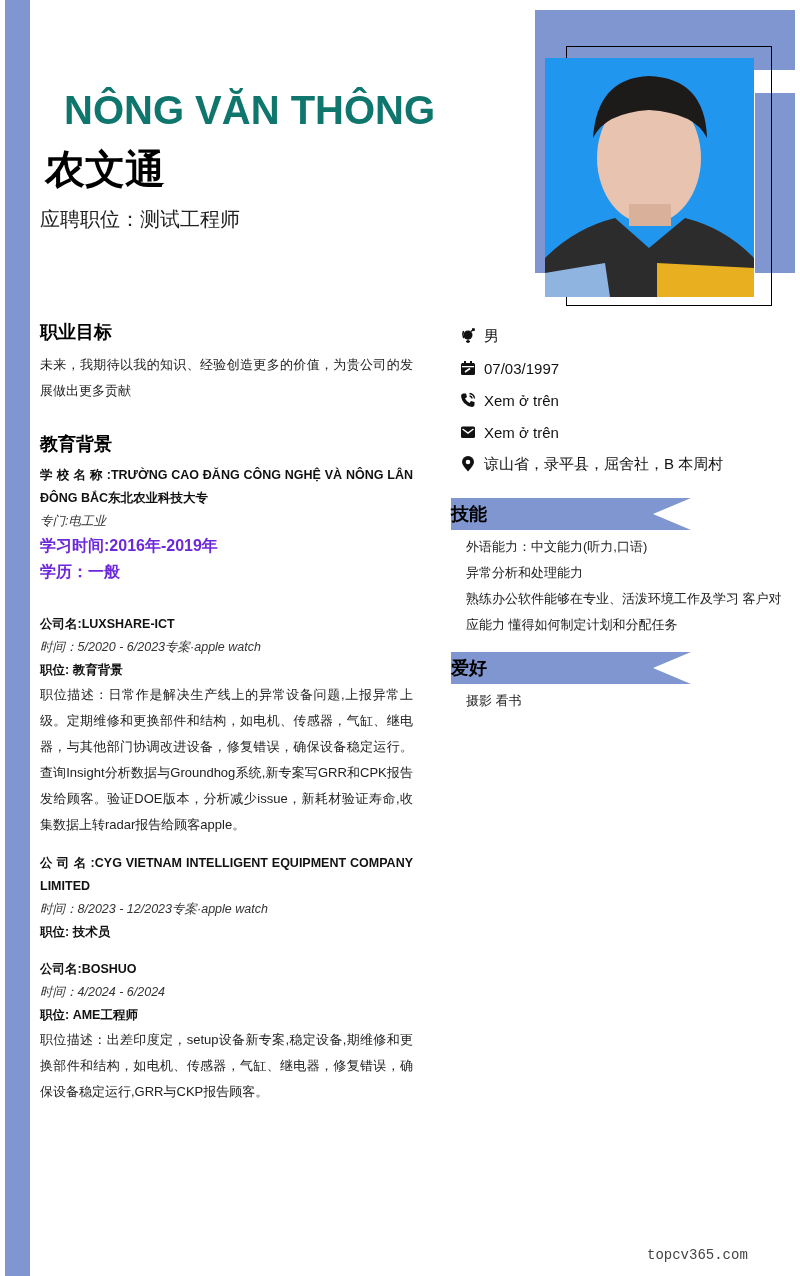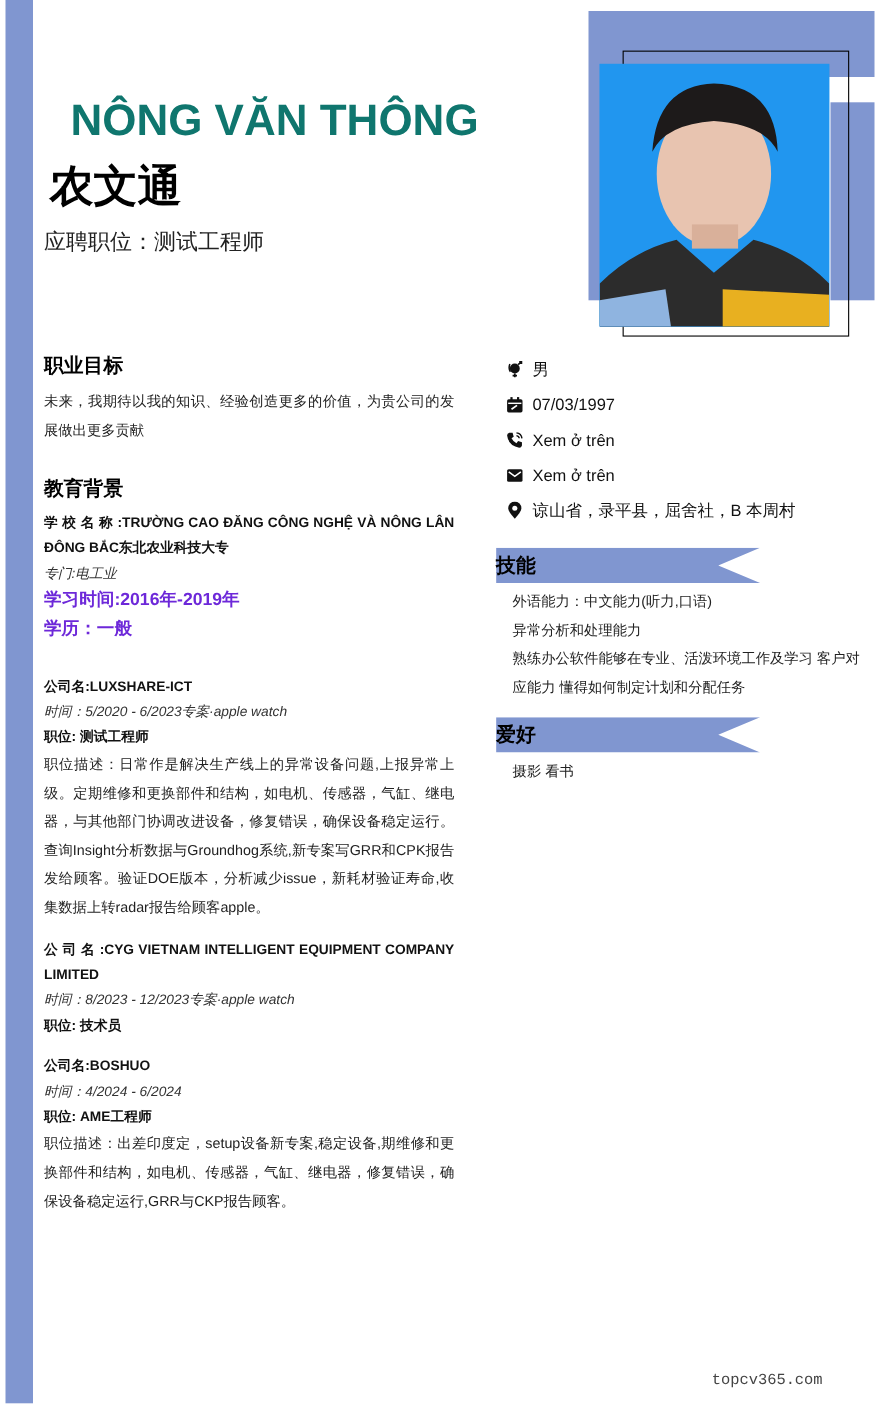--- a/index.html
+++ b/index.html
@@ -74,21 +74,21 @@
     <div class="bold-line">学 校 名 称 :TRƯỜNG CAO ĐĂNG CÔNG NGHỆ VÀ NÔNG LÂN ĐÔNG BẮC东北农业科技大专</div>
     <div class="italic-line">专门:电工业</div>
     <div class="plain-line">学习时间:2016年-2019年</div>
     <div class="plain-line">学历：一般</div>
   </div>
 
   <div class="section" style="margin-top:28px;">
     <div class="job">
       <div class="bold-line">公司名:LUXSHARE-ICT</div>
       <div class="italic-line">时间：5/2020 - 6/2023专案·apple watch</div>
-      <div class="bold-line">职位: 测试工程师</div>
+      <div class="bold-line">职位: 教育背景</div>
       <div class="para">职位描述：日常作是解决生产线上的异常设备问题,上报异常上级。定期维修和更换部件和结构，如电机、传感器，气缸、继电器，与其他部门协调改进设备，修复错误，确保设备稳定运行。查询Insight分析数据与Groundhog系统,新专案写GRR和CPK报告发给顾客。验证DOE版本，分析减少issue，新耗材验证寿命,收集数据上转radar报告给顾客apple。</div>
     </div>
     <div class="job">
       <div class="bold-line">公 司 名 :CYG VIETNAM INTELLIGENT EQUIPMENT COMPANY LIMITED</div>
       <div class="italic-line">时间：8/2023 - 12/2023专案·apple watch</div>
       <div class="bold-line">职位: 技术员</div>
     </div>
     <div class="job">
       <div class="bold-line">公司名:BOSHUO</div>
       <div class="italic-line">时间：4/2024 - 6/2024</div>

